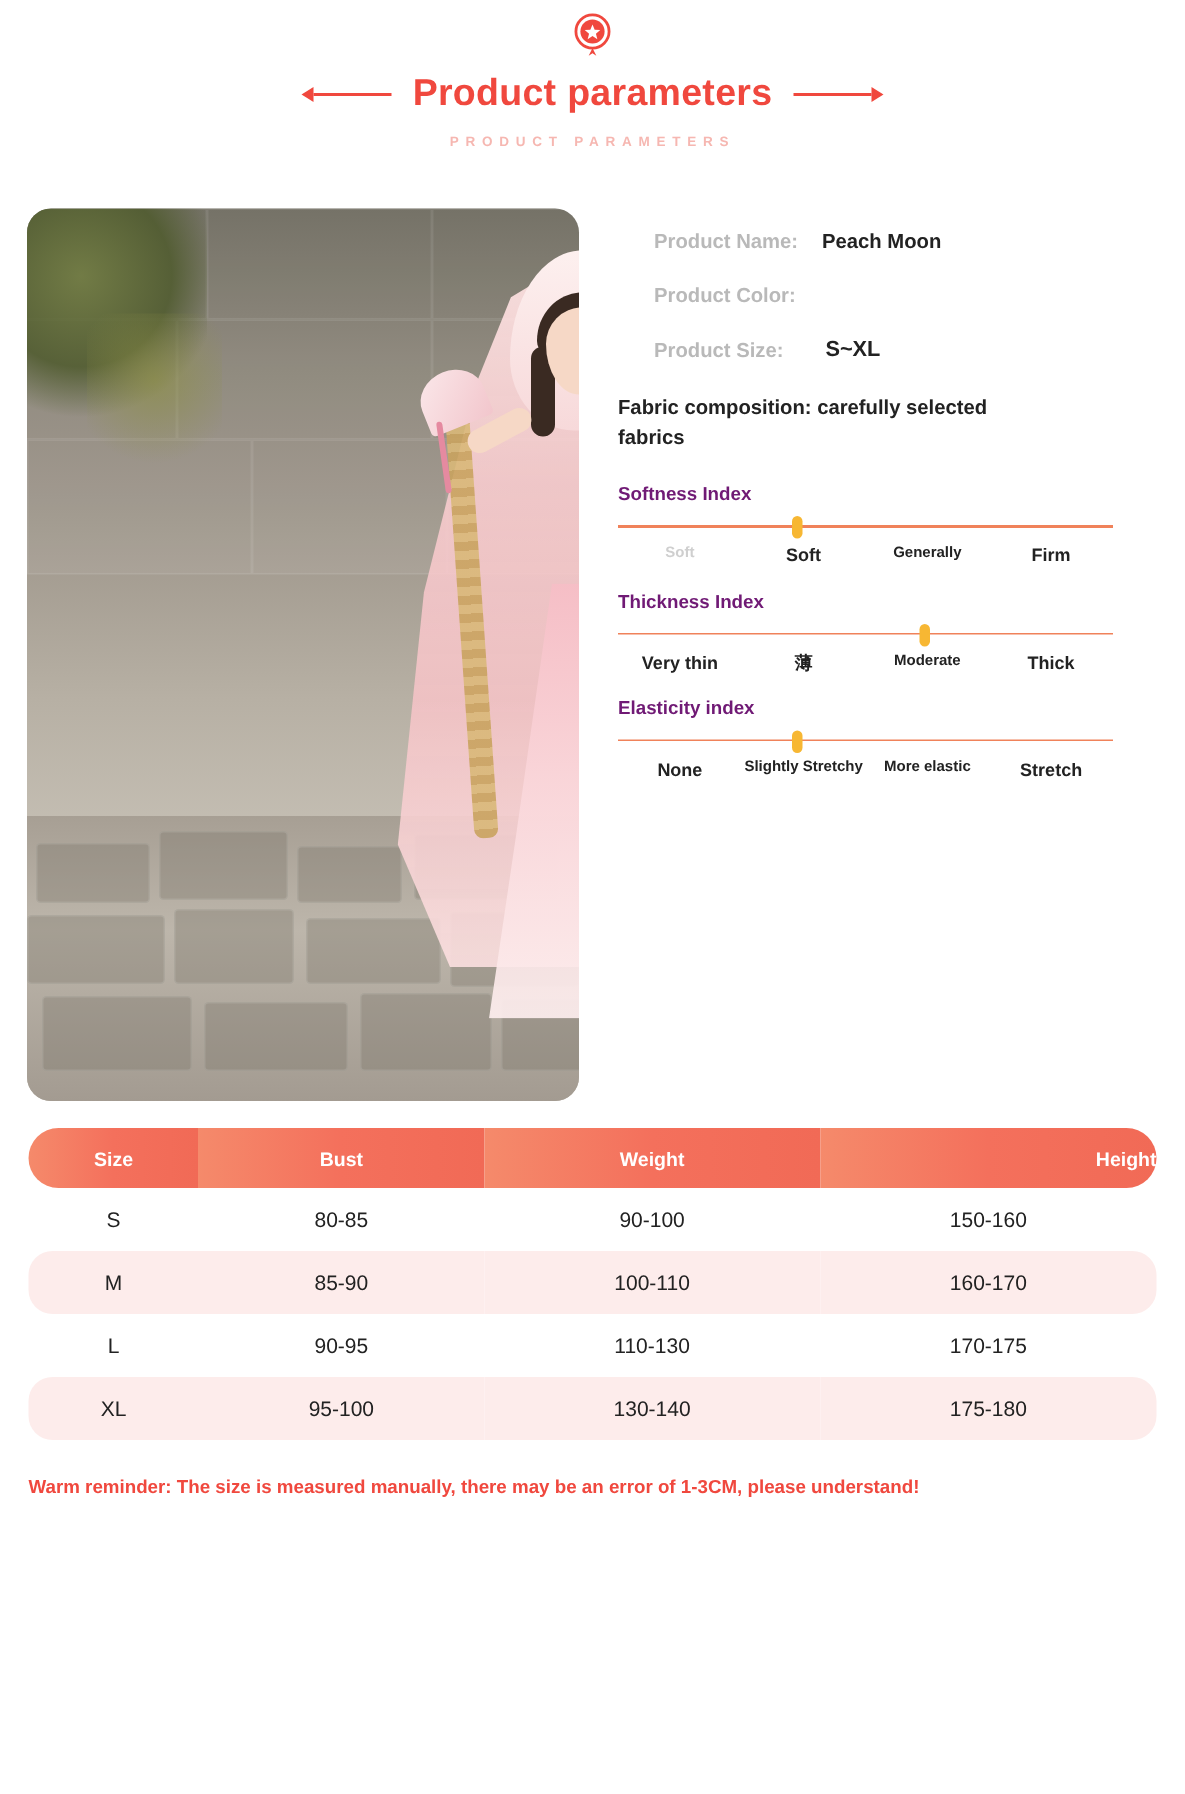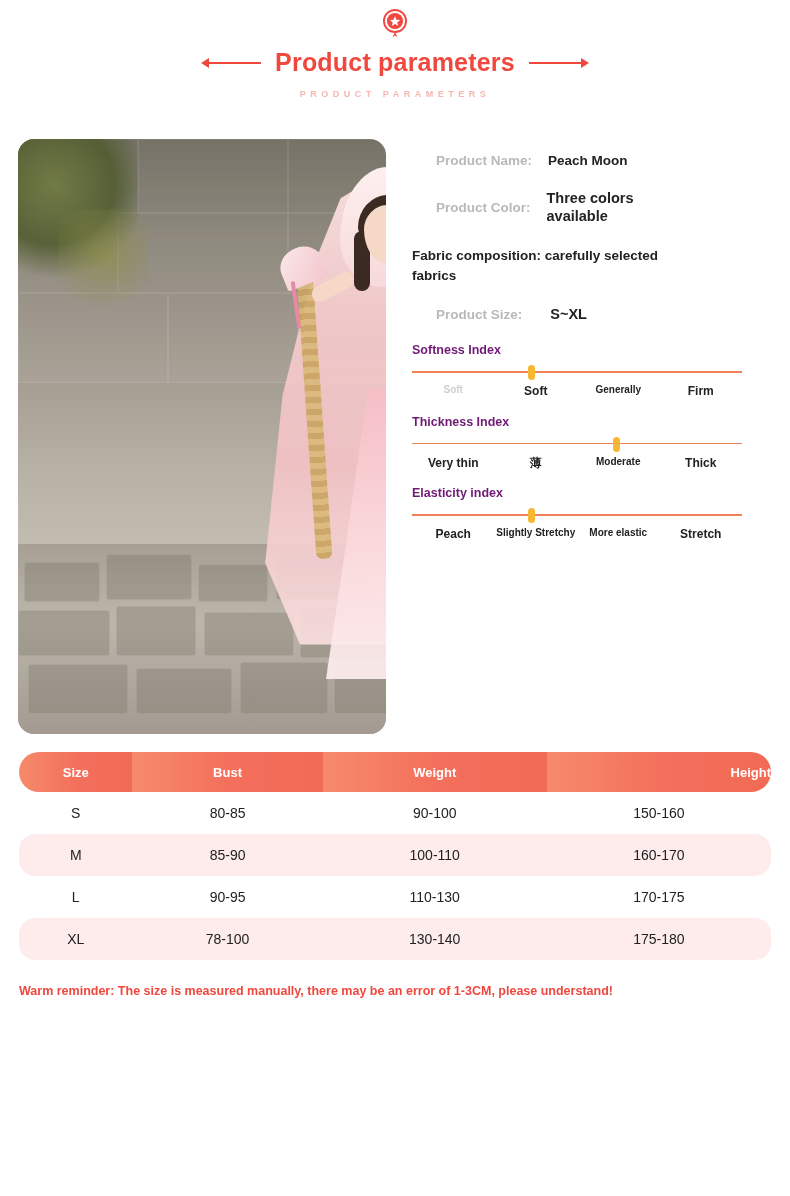--- a/index.html
+++ b/index.html
@@ -236,30 +236,29 @@
 
     <div class="params">
 
       <div class="param-row param-inline">
         <span class="param-label">Product Name:</span>
         <span class="param-value">Peach Moon</span>
       </div>
 
       <div class="param-row param-inline">
         <span class="param-label">Product Color:</span>
-        <span class="param-value lg">Three colors available</span>
-      </div>
-
-      <div class="param-row">
-        <div class="fabric">Fabric composition: carefully selected fabrics</div>
       </div>
 
       <div class="param-row param-inline">
         <span class="param-label">Product Size:</span>
         <span class="param-value size">S~XL</span>
+      </div>
+
+      <div class="param-row">
+        <div class="fabric">Fabric composition: carefully selected fabrics</div>
       </div>
 
       <div class="index-block">
         <div class="index-title">Softness Index</div>
         <div class="track-wrap">
           <div class="track"></div>
           <div class="knob" id="knob0" style="left: 35%;"></div>
         </div>
         <div class="scale">
           <span class="dim">Soft</span>
@@ -283,21 +282,21 @@
         </div>
       </div>
 
       <div class="index-block">
         <div class="index-title">Elasticity index</div>
         <div class="track-wrap">
           <div class="track"></div>
           <div class="knob" id="knob2" style="left: 35%;"></div>
         </div>
         <div class="scale">
-          <span class="big">Peach</span>
+          <span class="big">None</span>
           <span>Slightly Stretchy</span>
           <span>More elastic</span>
           <span class="big">Stretch</span>
         </div>
       </div>
 
     </div>
   </div>
 
 
@@ -324,21 +323,21 @@
         <td>160-170</td>
       </tr>
       <tr>
         <td>L</td>
         <td>90-95</td>
         <td>110-130</td>
         <td>170-175</td>
       </tr>
       <tr class="alt">
         <td>XL</td>
-        <td>78-100</td>
+        <td>95-100</td>
         <td>130-140</td>
         <td>175-180</td>
       </tr>
     </tbody>
   </table>
 
   <div class="reminder">Warm reminder: The size is measured manually, there may be an error of 1-3CM, please understand!</div>
 
 </div>
 

